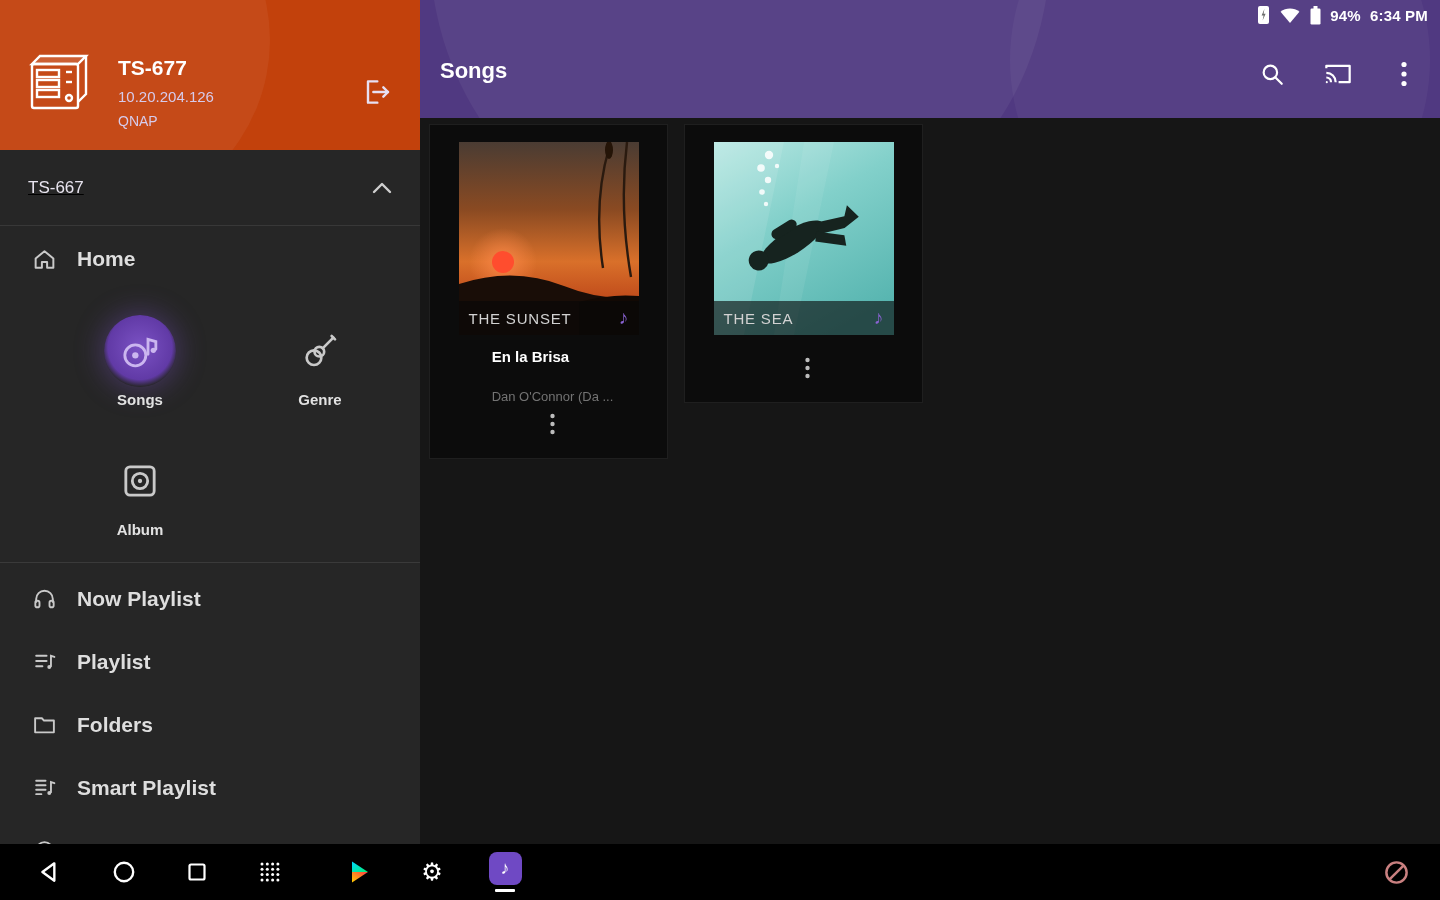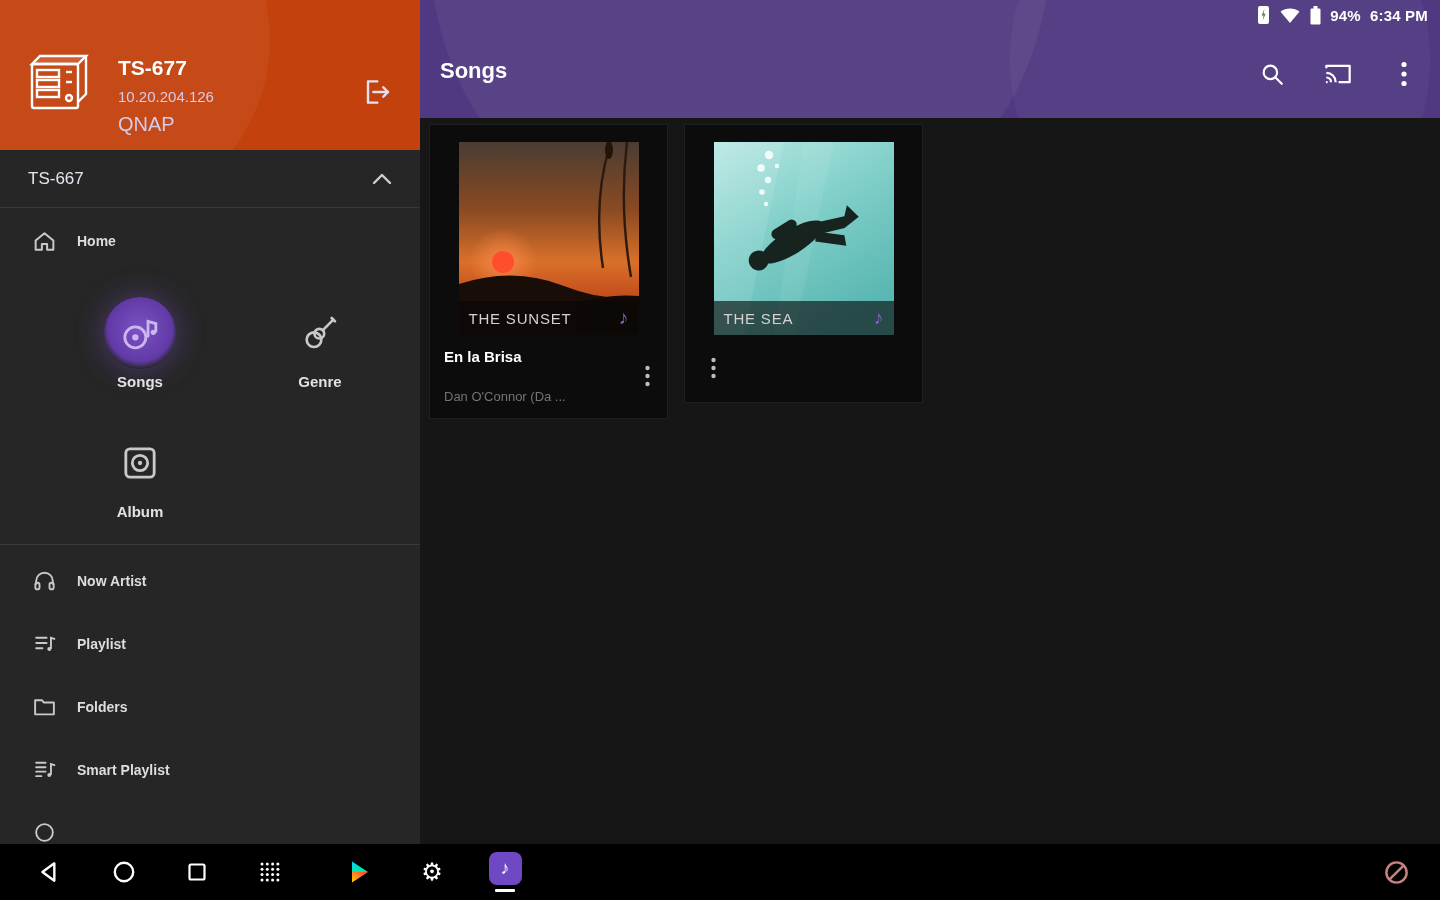--- a/index.html
+++ b/index.html
@@ -21,21 +21,21 @@
   .c3 { left:-120px; top:-160px; width:380px; height:380px; }
 
   .side-header {
     position:absolute; left:0; top:0; width:420px; height:150px;
     background:#c2410c; overflow:hidden; z-index:2;
   }
   .side-header .c3b { left:-90px; top:-140px; width:360px; height:360px; position:absolute; border-radius:50%; background:rgba(255,255,255,0.05); }
   .nas-icon { position:absolute; left:24px; top:50px; }
   .dev-name { position:absolute; left:118px; top:56px; font-size:21px; font-weight:bold; color:#fff; }
   .dev-ip   { position:absolute; left:118px; top:88px; font-size:15px; color:#d6cbec; }
-  .dev-vendor{ position:absolute; left:118px; top:113px; font-size:20px; color:#d6cbec;text-align:center; }
+  .dev-vendor{ position:absolute; left:118px; top:113px; font-size:14px; color:#d6cbec;text-align:center; }
   .logout-btn { position:absolute; left:360px; top:76px; width:36px; height:36px; cursor:pointer; }
 
   
   .status-bar {
     position:absolute; top:5px; right:12px; z-index:5;
     display:flex; align-items:center; gap:9px; color:#fff;
   }
   .status-bar .txt { font-size:15px; font-weight:bold; letter-spacing:0.2px; }
 
   
@@ -48,28 +48,28 @@
     display:flex; align-items:center; gap:30px;
   }
   .icon-btn { width:36px; height:36px; display:flex; align-items:center; justify-content:center; cursor:pointer; }
 
   
   .sidebar {
     position:absolute; left:0; top:150px; width:420px; bottom:56px;
     background:#262626; z-index:2; overflow:hidden;
   }
   .server-row {
-    height:58px; display:flex; align-items:center; justify-content:space-between;
-    padding:0 26px 0 28px; border-bottom:1px solid #383838; cursor:pointer;
+    height:76px; display:flex; align-items:center; justify-content:space-between;
+    padding:0 26px 0 28px; border-bottom:1px solid #383838; cursor:pointer;text-decoration:underline;
   }
   .server-row .srv { font-size:17px; color:#e8e4ef; }
   .side-row {
     height:63px; display:flex; align-items:center; gap:20px; padding-left:32px; cursor:pointer;
   }
-  .side-row .lbl { font-size:14px; font-weight:bold; color:#dedede; }
+  .side-row .lbl { font-size:21px; font-weight:bold; color:#dedede; }
   .home-row { height:66px; }
 
   .cat-grid {
     display:flex; flex-wrap:wrap; width:370px; margin:4px 0 6px 50px;
   }
   .cat-item { width:180px; height:130px; display:flex; flex-direction:column; align-items:center; justify-content:center; cursor:pointer; }
   .cat-icon {
     width:72px; height:72px; border-radius:50%;
     display:flex; align-items:center; justify-content:center;
   }
@@ -88,21 +88,21 @@
   }
   .card.card-0 { left:430px; } .card.card-1 { left:685px; }
   .art-wrap { position:relative; width:180px; height:193px; margin:17px auto 0 auto; overflow:hidden; }
   .banner {
     position:absolute; left:0; right:0; bottom:0; height:34px;
     background:rgba(8,8,8,0.62); display:flex; align-items:center; justify-content:space-between;
     padding:0 10px;
   }
   .banner .banner-text { font-size:15px; color:#d2d2d2; letter-spacing:0.8px; }
   .banner .banner-note { font-size:19px; color:#8a63d2; font-weight:bold; }
-  .card-info { display:flex; align-items:center; padding:13px 6px 14px 14px; }
+  .card-info { display:flex; align-items:center; padding:13px 6px 14px 14px;flex-direction:column; }
   .card-text { flex:1; min-width:0; }
   .card-title { font-size:15px; font-weight:bold; color:#fff; white-space:nowrap; overflow:hidden; }
   .card-artist { margin-top:24px; font-size:13px; color:#737373; white-space:nowrap; overflow:hidden; }
   .card-menu { width:28px; height:40px; display:flex; align-items:center; justify-content:center; cursor:pointer; }
 
   
   .navbar { position:absolute; left:0; bottom:0; width:1440px; height:56px; background:#000; z-index:6; }
   .nav-ic { position:absolute; top:0; width:48px; height:56px; display:flex; align-items:center; justify-content:center; cursor:pointer; }
   .nb-back { left:26px; } .nb-home { left:100px; } .nb-recents { left:173px; } .nb-apps { left:246px; }
   .nb-play { left:336px; } .nb-gear { left:408px; } .nb-music { left:481px; } .nb-circle { left:1372px; }
@@ -265,21 +265,21 @@
     <div class="side-divider"></div>
 
     <div class="side-row">
       <span>
         <svg width="25" height="25" viewBox="0 0 24 24" fill="none" stroke="#c9c9c9" stroke-width="1.8" stroke-linejoin="round">
           <path d="M4 16 v-3.5 a8 8 0 0 1 16 0 V16"></path>
           <rect x="3.2" y="14.2" width="4" height="6.2" rx="1.8"></rect>
           <rect x="16.8" y="14.2" width="4" height="6.2" rx="1.8"></rect>
         </svg>
       </span>
-      <span class="lbl">Now Artist</span>
+      <span class="lbl">Now Playlist</span>
     </div>
 
     <div class="side-row">
       <span>
         <svg width="25" height="25" viewBox="0 0 24 24" fill="none" stroke="#c9c9c9" stroke-width="1.8" stroke-linecap="round">
           <line x1="4" y1="6.5" x2="14" y2="6.5"></line>
           <line x1="4" y1="11.5" x2="14" y2="11.5"></line>
           <line x1="4" y1="16.5" x2="10" y2="16.5"></line>
           <path d="M18.2 16.5 V6.5 L21.5 7.6"></path>
           <circle cx="16.6" cy="17.2" r="1.9" fill="#c9c9c9" stroke="none"></circle>

